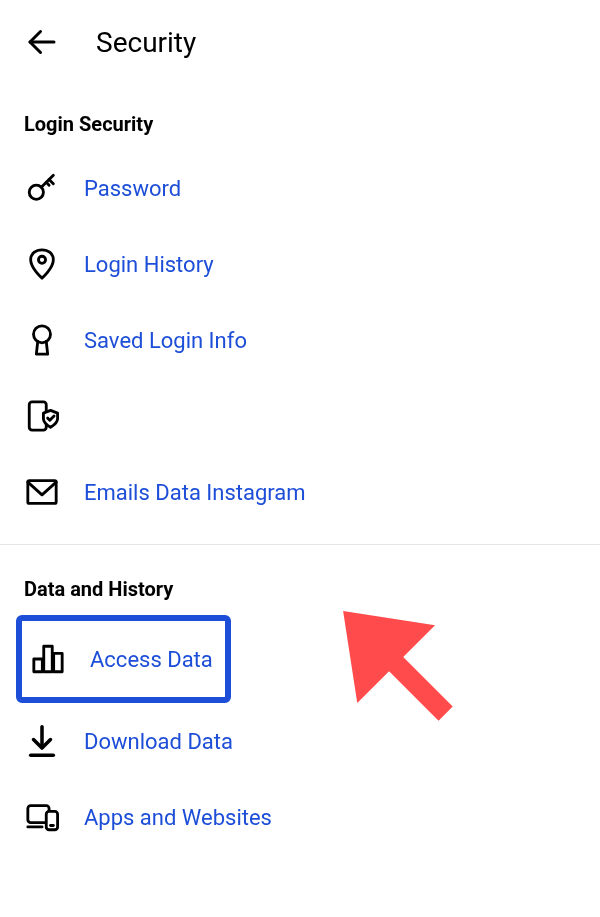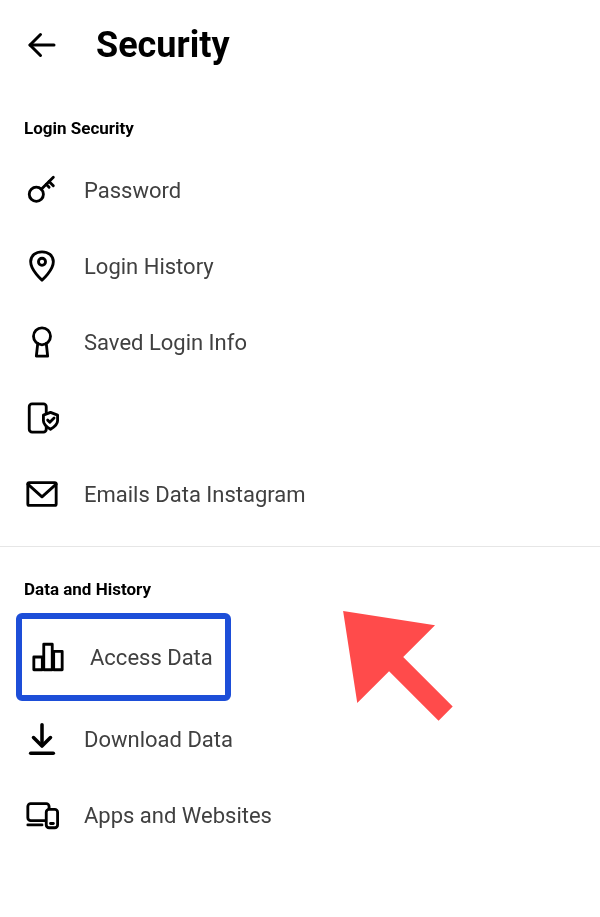--- a/index.html
+++ b/index.html
@@ -18,28 +18,28 @@
     }
     .back-btn {
       width: 36px;
       height: 36px;
       display: flex;
       align-items: center;
       justify-content: center;
       cursor: pointer;
     }
     .page-title {
-      font-size: 36px;
-      font-weight: 700;
+      font-size: 28px;
+      font-weight: 400;
     }
     .section {
       padding: 0 24px;
     }
     .section-header {
-      font-size: 17px;
+      font-size: 20px;
       font-weight: 700;
       padding: 28px 0 14px 0;
     }
     .section-data {
       border-top: 1px solid #e6e6e6;
       margin-top: 14px;
       padding-top: 4px;
     }
     .menu-item {
       display: flex;
@@ -52,21 +52,21 @@
       width: 36px;
       height: 36px;
       display: flex;
       align-items: center;
       justify-content: center;
       flex-shrink: 0;
     }
     .menu-label {
       font-size: 22px;
       font-weight: 400;
-      color: #404040;
+      color: #1d4ed8;
     }
     .highlighted {
       border: 6px solid #1d4ed8;
       border-radius: 6px;
       padding-left: 8px;
       padding-right: 12px;
       margin-left: -8px;
       display: inline-flex;
       position: relative;
       width: fit-content;

